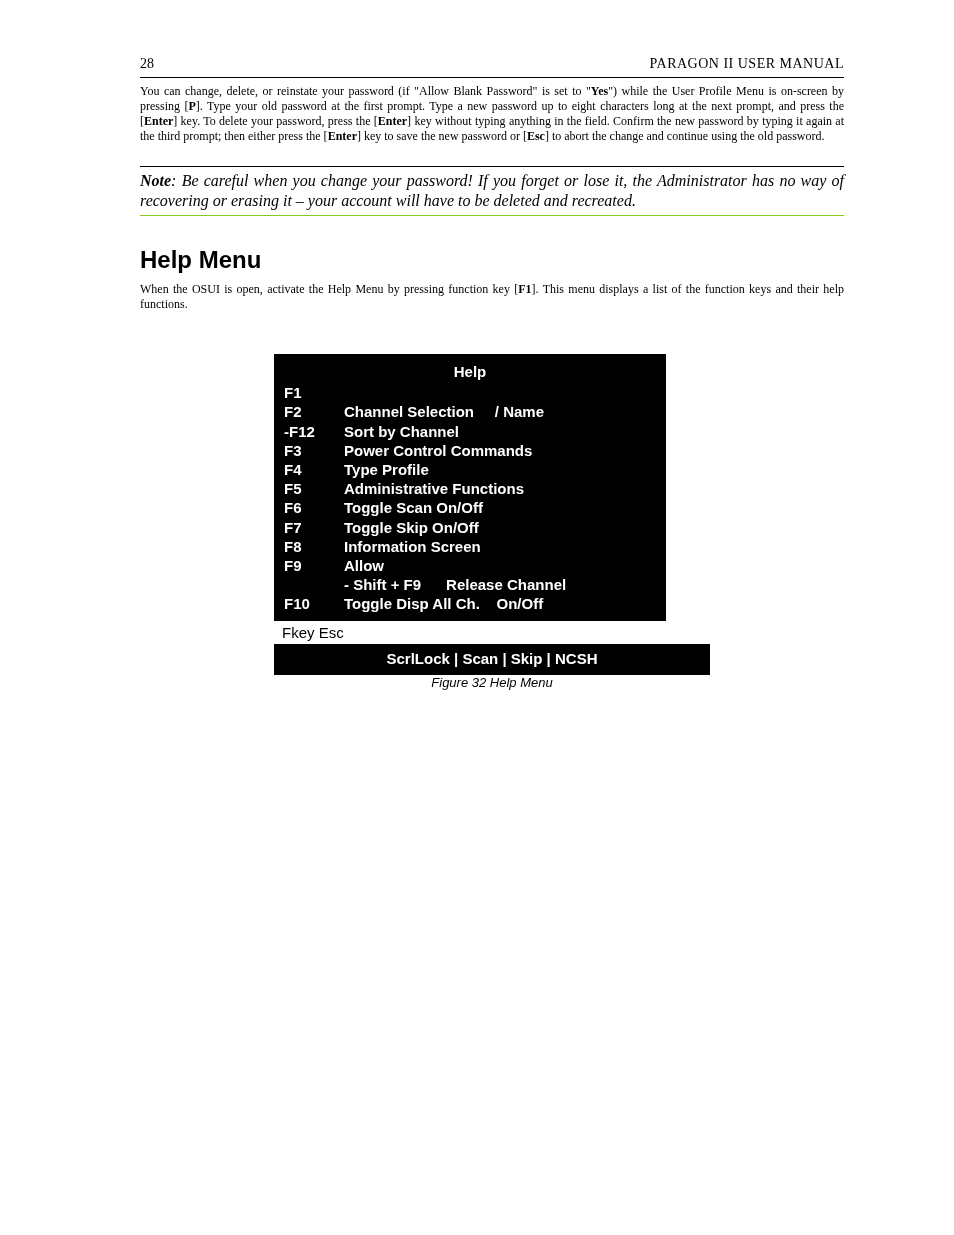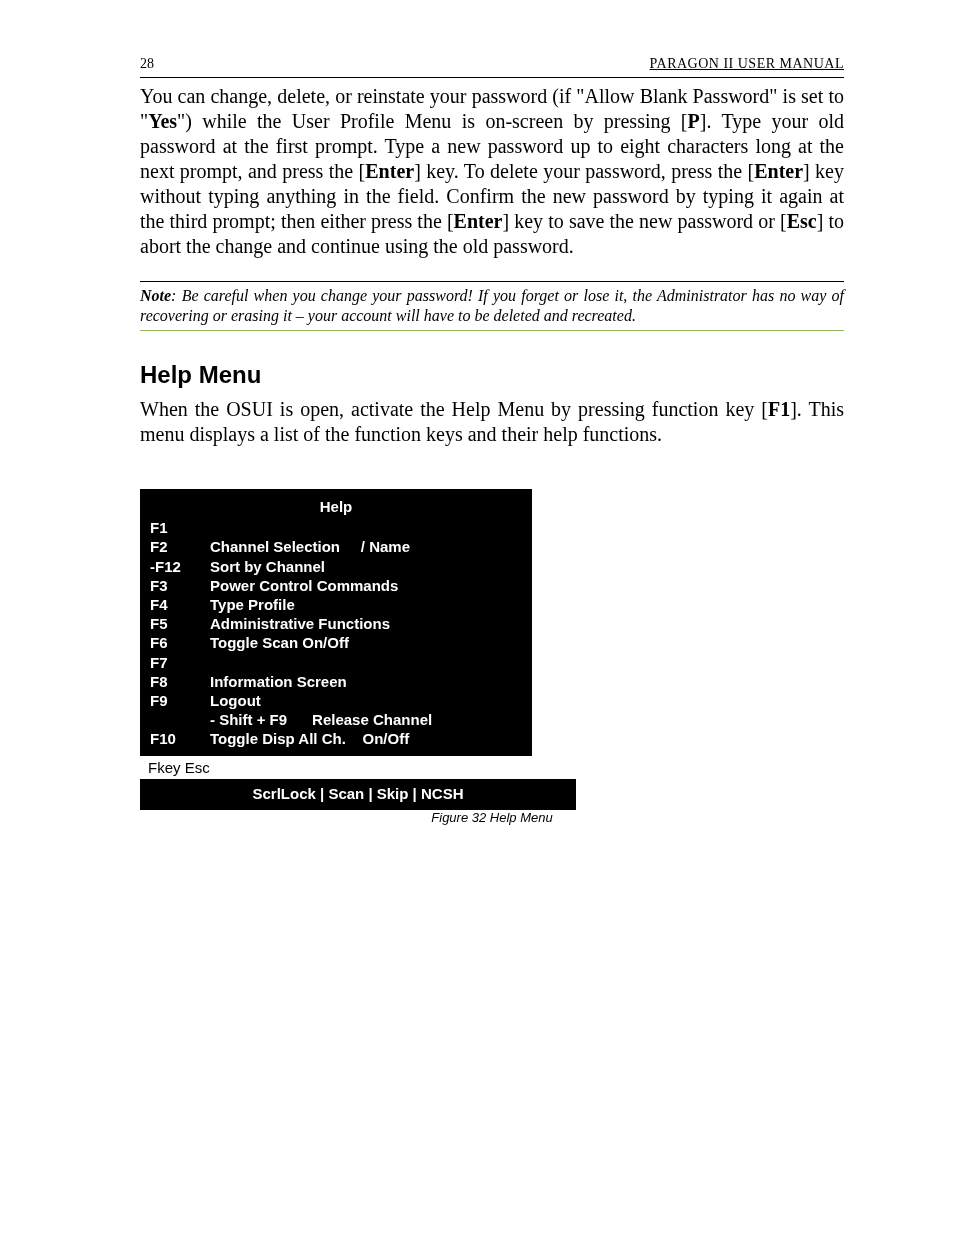--- a/index.html
+++ b/index.html
@@ -20,24 +20,23 @@
     display: flex;
     justify-content: space-between;
     font-size: 14px;
     border-bottom: 1px solid #000;
     padding-bottom: 5px;
     margin-bottom: 6px;
   }
   .header-row .title {
     font-variant: small-caps;
     letter-spacing: 0.5px;
-    text-decoration: underline;
   }
   .body-text {
-    font-size: 20px;
+    font-size: 12px;
     text-align: justify;
     line-height: 1.25;
   }
   .note-box {
     border-top: 1px solid #000;
     border-bottom: 1px solid #84cc16;
     margin-top: 22px;
     padding: 4px 0;
     font-style: italic;
     font-size: 16px;
@@ -46,20 +45,21 @@
   }
   .note-label { font-weight: bold; font-style: italic; }
   h2.section {
     font-family: Arial, Helvetica, sans-serif;
     font-weight: 900;
     font-size: 24px;
     margin: 30px 0 8px 0;
   }
   .help-wrap {
     display: flex;
+    justify-content: center;
     margin-top: 42px;
   }
   .help-box {
     width: 392px;
     background: #000;
     color: #fff;
     font-family: Arial, Helvetica, sans-serif;
     font-weight: bold;
     font-size: 15px;
     padding: 8px 10px 8px 10px;
@@ -149,28 +149,29 @@
             <div class="help-row">
               <div class="help-key">F5</div>
               <div class="help-desc">Administrative Functions</div>
             </div>
             <div class="help-row">
               <div class="help-key">F6</div>
               <div class="help-desc">Toggle Scan On/Off</div>
             </div>
             <div class="help-row">
               <div class="help-key">F7</div>
+              <div class="help-desc">Toggle Skip On/Off</div>
             </div>
             <div class="help-row">
               <div class="help-key">F8</div>
               <div class="help-desc">Information Screen</div>
             </div>
             <div class="help-row">
               <div class="help-key">F9</div>
-              <div class="help-desc">Logout</div>
+              <div class="help-desc">Allow</div>
             </div>
             <div class="help-row">
               <div class="help-key"></div>
               <div class="help-desc">- Shift + F9      Release Channel</div>
             </div>
             <div class="help-row">
               <div class="help-key">F10</div>
               <div class="help-desc">Toggle Disp All Ch.    On/Off</div>
             </div>
           </div>

